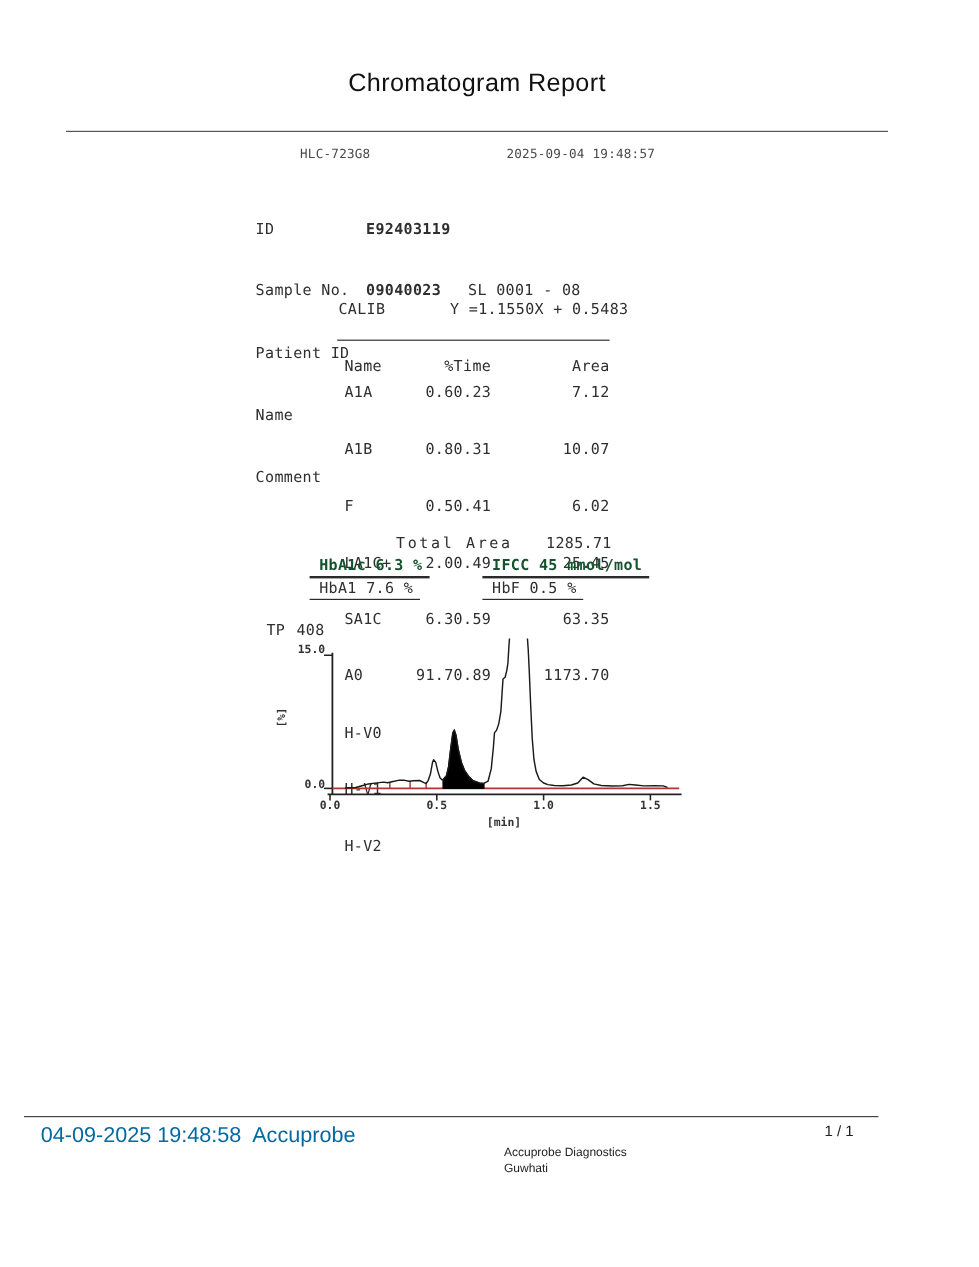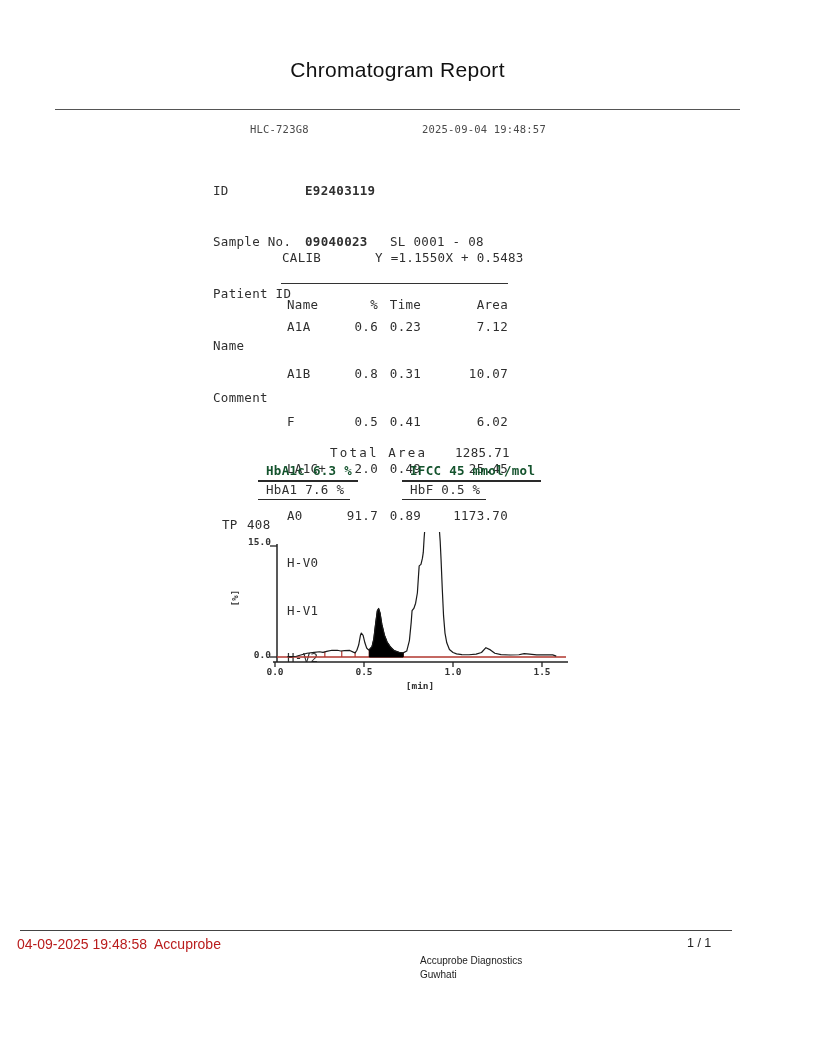--- a/index.html
+++ b/index.html
@@ -19,21 +19,21 @@
   .dt{top:123px;left:422px;}
   .fields{top:147px;left:213px;line-height:17.3px;}
   .fields .lbl{display:inline-block;width:92px;}
   .fields .val{display:inline-block;width:85px;font-weight:bold;}
   .calib-label{top:250px;left:282px;}
   .calib-eq{top:250px;left:375px;}
   .thead{top:267px;left:287px;}
   .thr{display:flex;}
   .c-name{width:58px;text-align:left;}
   .c-pct{width:33px;text-align:right;}
-  .c-time{width:55px;text-align:center;}
+  .c-time{width:55px;text-align:left;}
   .c-area{width:75px;text-align:right;}
   .head-rule{top:283px;left:281px;width:227px;height:0;border-top:1.6px solid #333;}
   .tbody{top:289px;left:287px;}
   .tbody .thr{height:17.3px;}
   .total-label{top:445px;left:330px;letter-spacing:2.2px;}
   .total-value{top:445px;left:455px;}
   .res{height:16px;border-bottom:1.7px solid #2a2a2a;padding:0 6px 1px 8px;}
   .res.bold{font-weight:bold;color:#14532d;border-bottom-width:2px;}
   .res1a{top:463px;left:258px;min-width:82px;}
   .res1b{top:463px;left:402px;min-width:114px;}
@@ -46,21 +46,21 @@
   .axlab{font-family:"DejaVu Sans Mono",monospace;font-size:9.5px;font-weight:bold;
          color:#333;letter-spacing:0;}
   .ymax{top:536px;left:237px;width:34px;text-align:right;}
   .ymin{top:649px;left:237px;width:34px;text-align:right;}
   .ylab{top:593px;left:227px;transform:rotate(-90deg);transform-origin:center;font-size:9px;}
   .xt{top:666px;width:32px;text-align:center;}
   .xt0{left:259px;} .xt1{left:348px;} .xt2{left:437px;} .xt3{left:526px;}
   .xlab{top:680px;left:385px;width:70px;text-align:center;}
   
   .rule-bottom{top:930px;left:20px;width:712px;height:0;border-top:1.5px solid #444;}
-  .foot-left{top:936px;left:17px;font-size:14px;color:#b91c1c;white-space:pre;}
+  .foot-left{top:936px;left:34px;font-size:18px;color:#0369a1;white-space:pre;}
   .foot-page{top:936px;left:687px;font-size:12.5px;color:#222;}
   .org1{top:955px;left:420px;font-size:10px;color:#222;}
   .org2{top:969px;left:420px;font-size:10px;color:#222;}
 </style>
 </head>
 <body>
 
 <div class="page">
 
   <div class="abs title">Chromatogram Report</div>
@@ -88,20 +88,21 @@
       <span class="c-area">Area</span>
     </div>
   </div>
   <div class="abs head-rule"></div>
 
   <div class="abs mono tbody">
     <div class="thr"><span class="c-name">A1A</span><span class="c-pct">0.6</span><span class="c-time">0.23</span><span class="c-area">7.12</span></div>
     <div class="thr"><span class="c-name">A1B</span><span class="c-pct">0.8</span><span class="c-time">0.31</span><span class="c-area">10.07</span></div>
     <div class="thr"><span class="c-name">F</span><span class="c-pct">0.5</span><span class="c-time">0.41</span><span class="c-area">6.02</span></div>
     <div class="thr"><span class="c-name">LA1C+</span><span class="c-pct">2.0</span><span class="c-time">0.49</span><span class="c-area">25.45</span></div>
+    <div class="thr"><span class="c-name">SA1C</span><span class="c-pct">6.3</span><span class="c-time">0.59</span><span class="c-area">63.35</span></div>
     <div class="thr"><span class="c-name">A0</span><span class="c-pct">91.7</span><span class="c-time">0.89</span><span class="c-area">1173.70</span></div>
     <div class="thr"><span class="c-name">H-V0</span><span class="c-pct"></span><span class="c-time"></span><span class="c-area"></span></div>
     <div class="thr"><span class="c-name">H-V1</span><span class="c-pct"></span><span class="c-time"></span><span class="c-area"></span></div>
     <div class="thr"><span class="c-name">H-V2</span><span class="c-pct"></span><span class="c-time"></span><span class="c-area"></span></div>
   </div>
 
   <div class="abs mono total-label">Total Area</div>
   <div class="abs mono total-value">1285.71</div>
 
   <div class="abs mono res bold res1a">HbA1c 6.3 %</div>

